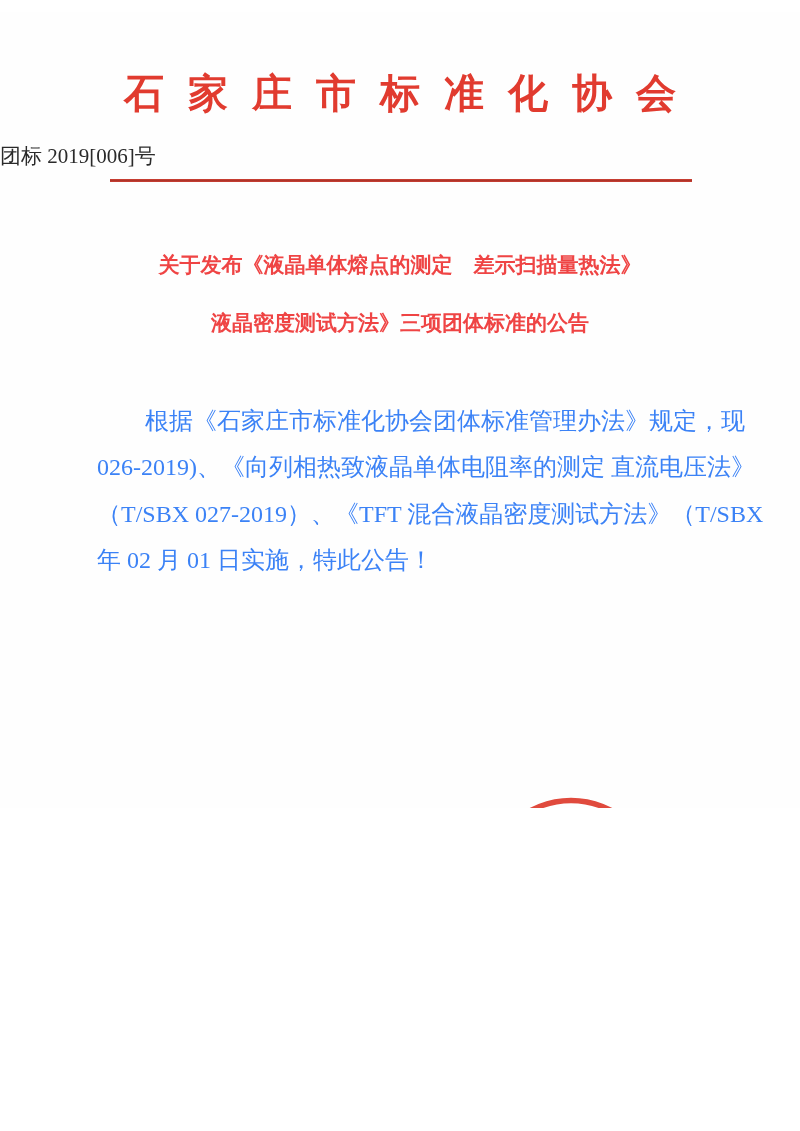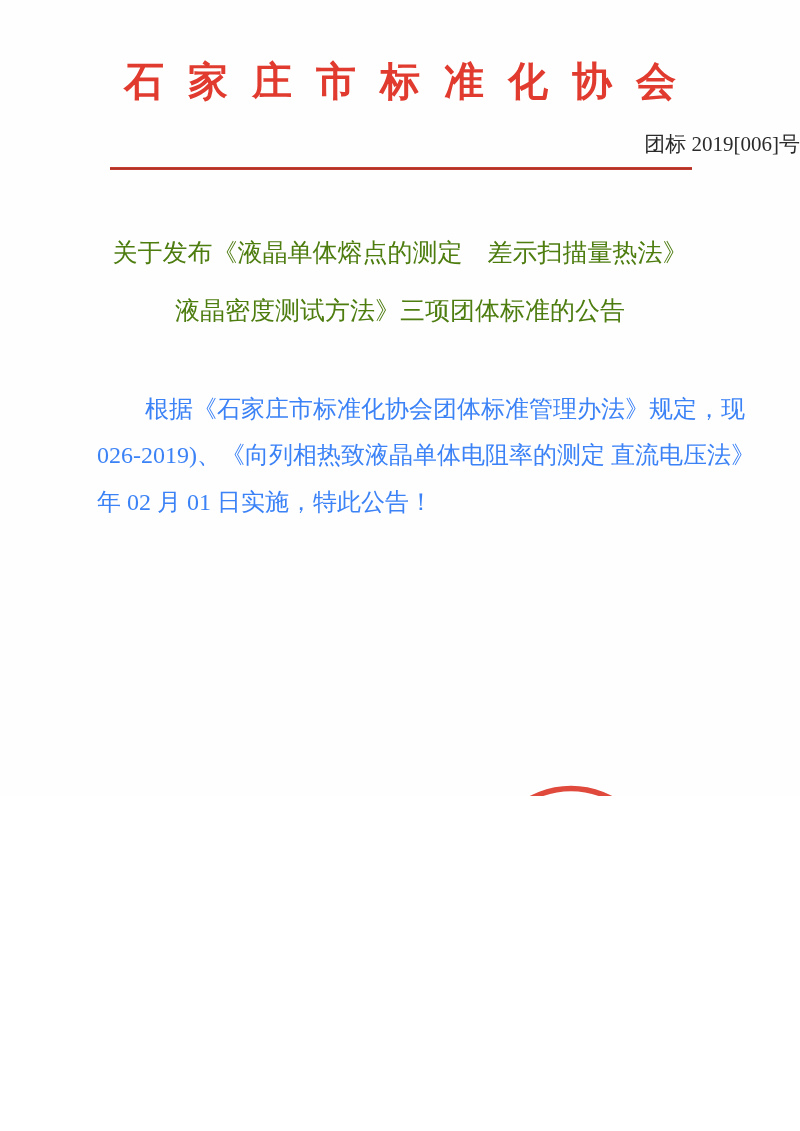--- a/index.html
+++ b/index.html
@@ -1,40 +1,40 @@
 <!DOCTYPE html>
 <html><head>
 <meta charset="utf-8">
 <style>
   html,body { margin:0; padding:0; background:#ffffff; }
   #page {
-    position:relative; width:800px; height:796px; margin:0 auto;
+    position:relative; width:800px; height:796px; margin:12px auto;
     background:#fefefe; overflow:hidden;
     font-family:"Liberation Serif", serif; color:#1e1e1e;
   }
   .letterhead {
     position:absolute; top:54px; left:0; width:100%;
     text-align:center; color:#e13b2f;
     font-family:"Liberation Serif", serif;
     font-size:40px; font-weight:bold; letter-spacing:24px;
     text-indent:24px; white-space:nowrap;
   }
   .doc-number {
     position:absolute; top:130px; left:0; width:100%;
-    text-align:right; font-size:21px; color:#2a2a2a;
+    text-align:left; font-size:21px; color:#2a2a2a;
     font-family:"Liberation Serif", serif;
   }
   .red-rule {
     position:absolute; top:167px; left:110px; width:582px; height:3px;
     background:linear-gradient(to bottom, #d24236 0%, #aa3328 55%, #d24236 100%);
   }
   .announce-title {
     position:absolute; top:224px; left:95px; width:610px;
-    text-align:center; font-weight:normal; font-size:25px;
-    line-height:57.5px; color:#4d7c0f;
+    text-align:center; font-weight:bold; font-size:21px;
+    line-height:57.5px; color:#ef4444;
     font-family:"Liberation Sans", sans-serif;
   }
   .body-text {
     position:absolute; top:386px; left:97px; width:606px;
     font-size:24px; line-height:46.3px; color:#3b82f6;
     font-family:"Liberation Serif", serif;
   }
   .body-line { text-align:justify; text-align-last:justify; white-space:nowrap; }
   .body-line.first { text-indent:2em; }
   .body-line.last { text-align-last:left; }
@@ -68,20 +68,21 @@
   <div class="red-rule"></div>
 
   <div class="announce-title">
     <div>关于发布《液晶单体熔点的测定　差示扫描量热法》</div>
     <div>液晶密度测试方法》三项团体标准的公告</div>
   </div>
 
   <div class="body-text">
     <div class="body-line first">根据《石家庄市标准化协会团体标准管理办法》规定，现</div>
     <div class="body-line">026-2019)、《向列相热致液晶单体电阻率的测定 直流电压法》</div>
+    <div class="body-line">（T/SBX 027-2019）、《TFT 混合液晶密度测试方法》（T/SBX</div>
     <div class="body-line last">年 02 月 01 日实施，特此公告！</div>
   </div>
 
   <div class="sig-org">石家庄市标准化协会</div>
 
   <div class="sig-date">2019 年 12 月 24 日</div>
 
   <svg id="seal-svg" class="seal" viewBox="0 0 190 190" xmlns="http://www.w3.org/2000/svg">
     <circle cx="95" cy="95" r="85.5" fill="none" stroke="#df3a2c" stroke-width="5.5"></circle>
     <polygon fill="#df3a2c" points="84,64 90.1,81.6 108.7,82 93.9,93.2 99.3,111 84,100.4 68.7,111 74.1,93.2 59.3,82 77.9,81.6"></polygon>

